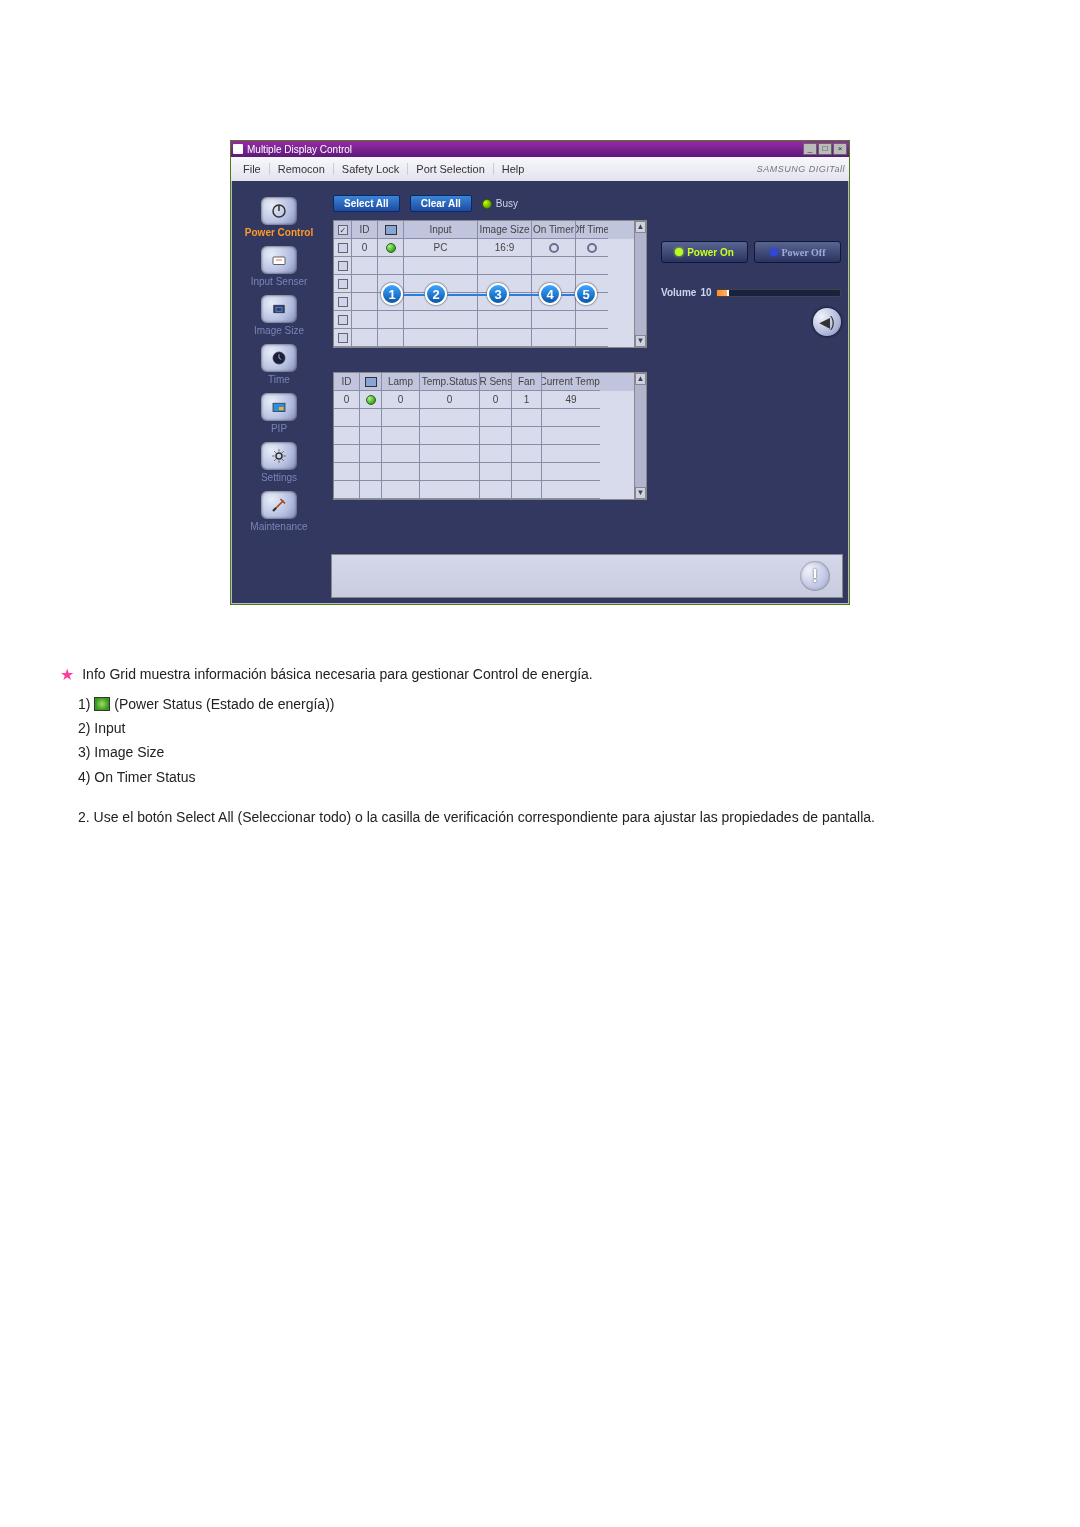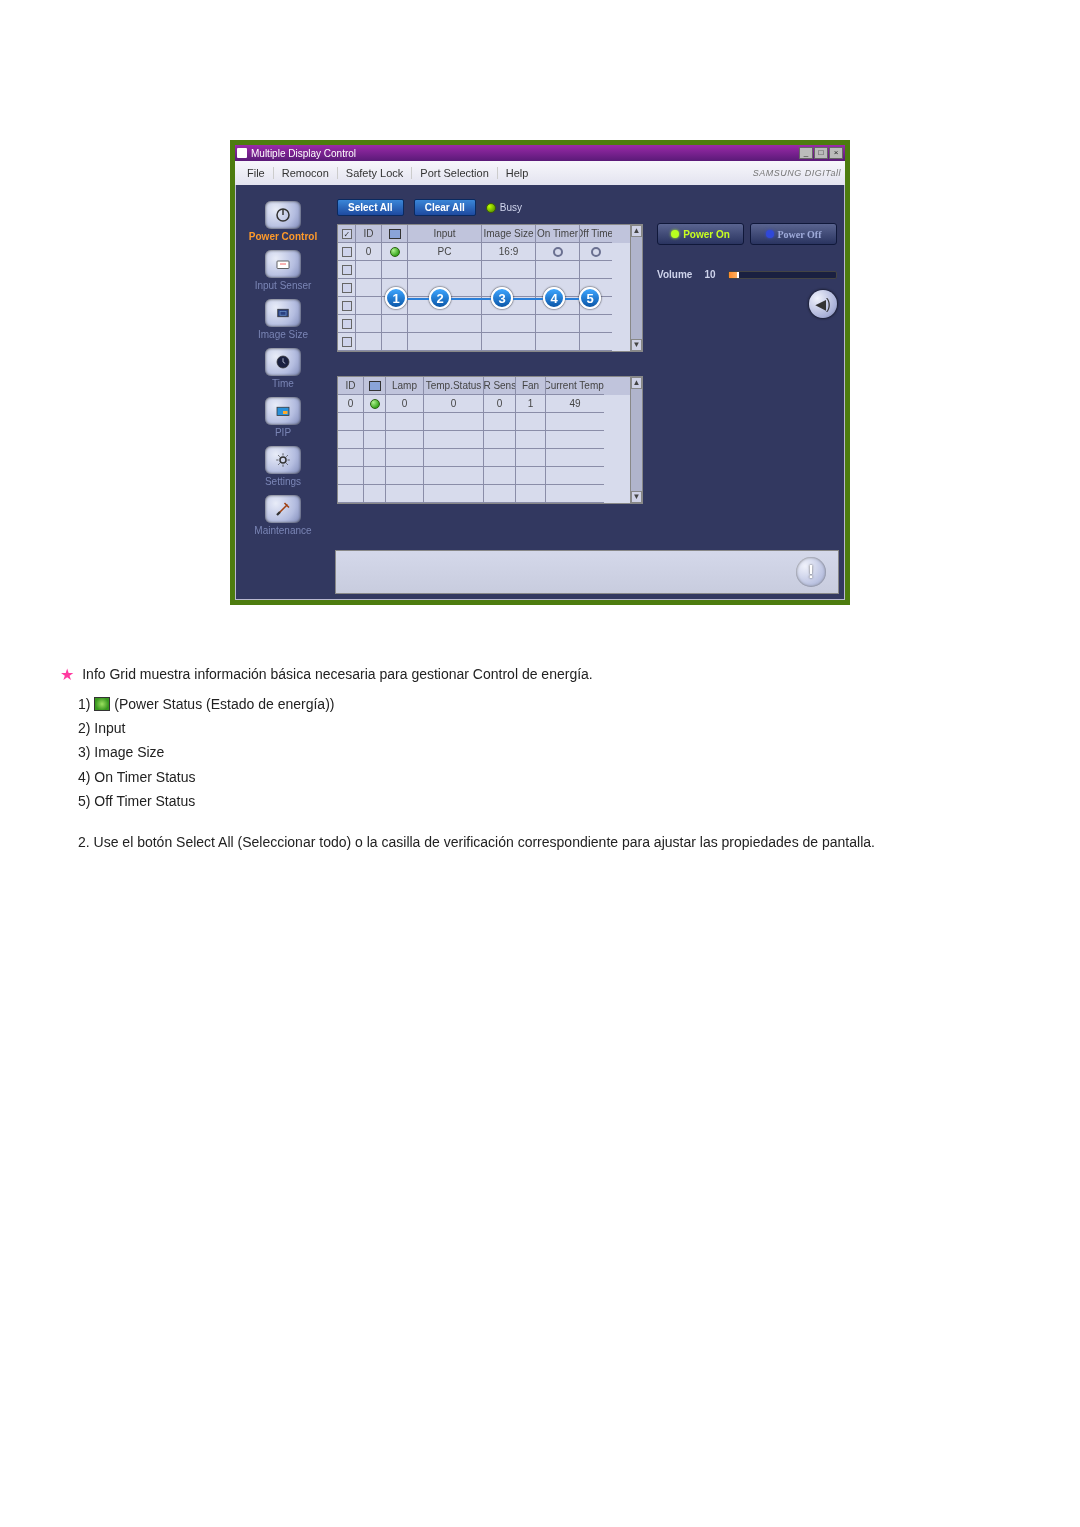--- a/index.html
+++ b/index.html
@@ -10,21 +10,21 @@
     font-size: 14px;
     color: #222;
   }
   
   .shot-wrap {
     position: relative;
     margin: 140px auto 0 auto;
     width: 620px;
     height: 465px;
     background: #323860;
-    border: 5px solid #4d7c0f;
+    border: 1px solid #4d7c0f;
     box-shadow: inset 0 0 0 1px #b8b8d0;
   }
   .titlebar {
     height: 16px;
     background: linear-gradient(to bottom,#9a2aa8,#5a1a78);
     display: flex;
     align-items: center;
     justify-content: space-between;
     padding: 0 2px;
     font-size: 10px;
@@ -158,42 +158,42 @@
     border:2px solid #fff;
     color:#fff;font-weight:bold;font-size:13px;
     display:flex;align-items:center;justify-content:center;
     box-shadow:0 0 2px #000;
   }
   .anno-line { position:absolute; height:2px; background:#2a7fd8; }
 
   
   .rightpanel {
     width:196px;
-    padding:38px 8px 8px 8px;
+    padding:60px 8px 8px 8px;
   }
   .power-row {
     display:flex; gap:6px; margin-bottom:24px;
   }
   .pillbtn {
     flex:1;
     height:22px;
     border-radius:3px;
     background: linear-gradient(to bottom,#5a6490,#2a3460);
     border:1px solid #10183a;
     display:flex;align-items:center;justify-content:center;gap:4px;
     font-size:10px; font-weight:bold;
     cursor:pointer;
   }
   .pillbtn.on { color:#c8ff20; }
   .pillbtn.off { color:#9fabda;font-family:Liberation Serif, serif; }
   .pillbtn .pdot { width:8px;height:8px;border-radius:50%; }
   .pillbtn.on .pdot{ background:#b8ff20; box-shadow:0 0 3px #b8ff20; }
   .pillbtn.off .pdot{ background:#3048d8; box-shadow:0 0 3px #3048d8; }
 
-  .vol-row { display:flex; align-items:center; gap:12px; color:#cfd4ec; font-size:10px; font-weight:bold; }
+  .vol-row { display:flex; align-items:center; gap:4px; color:#cfd4ec; font-size:10px; font-weight:bold; }
   .vol-track {
     flex:1; height:8px; background:#1a2040; border:1px solid #444; border-radius:2px; position:relative;
   }
   .vol-fill { position:absolute; left:0; top:0; bottom:0; width:10%; background:linear-gradient(to right,#ff8a2a,#ffb060); border-right:2px solid #fff;}
   .speaker {
     width:28px;height:28px;border-radius:50%;margin-top:10px;margin-left:auto;
     background: radial-gradient(circle at 30% 30%, #f0f2fb, #a8b0d8 70%, #6a7090 100%);
     display:flex;align-items:center;justify-content:center;
     box-shadow:0 0 3px #000;
     font-size:14px; color:#333;
@@ -575,16 +575,15 @@
   </div>
   <div class="list">
     <div>
       <span>1) </span>
       <span class="inline-icon"></span>
       <span> (Power Status (Estado de energía))</span>
     </div>
     <div>2) Input</div>
     <div>3) Image Size</div>
     <div>4) On Timer Status</div>
-    <div>5) Off Timer Status</div>
   </div>
   <div class="p2">2.  Use el botón Select All (Seleccionar todo) o la casilla de verificación correspondiente para ajustar las propiedades de pantalla.</div>
 </div>
 
 </body></html>

